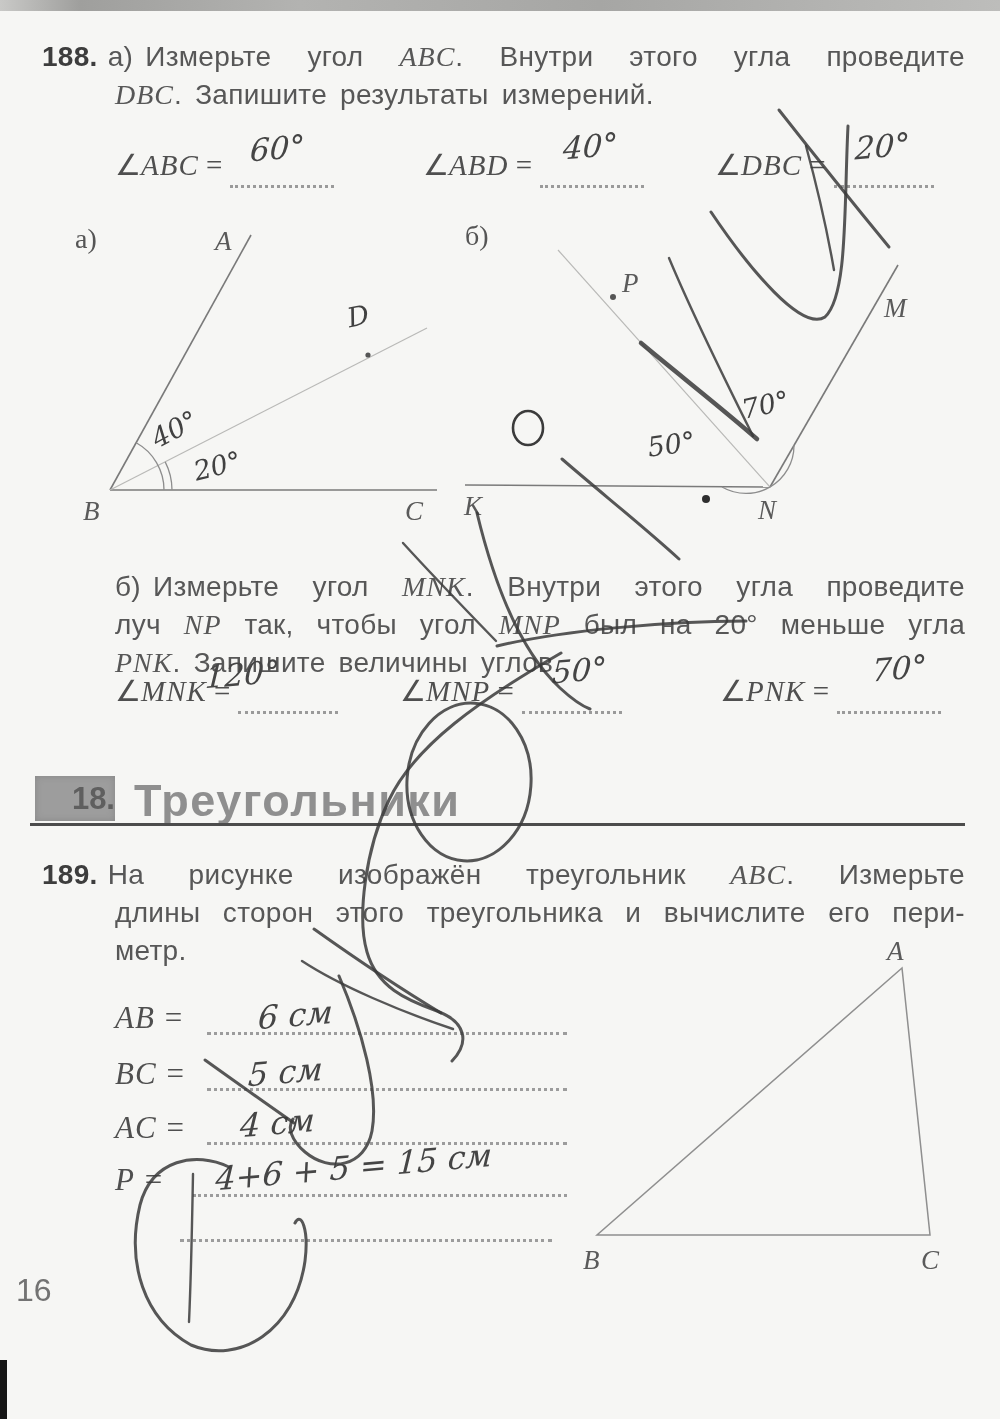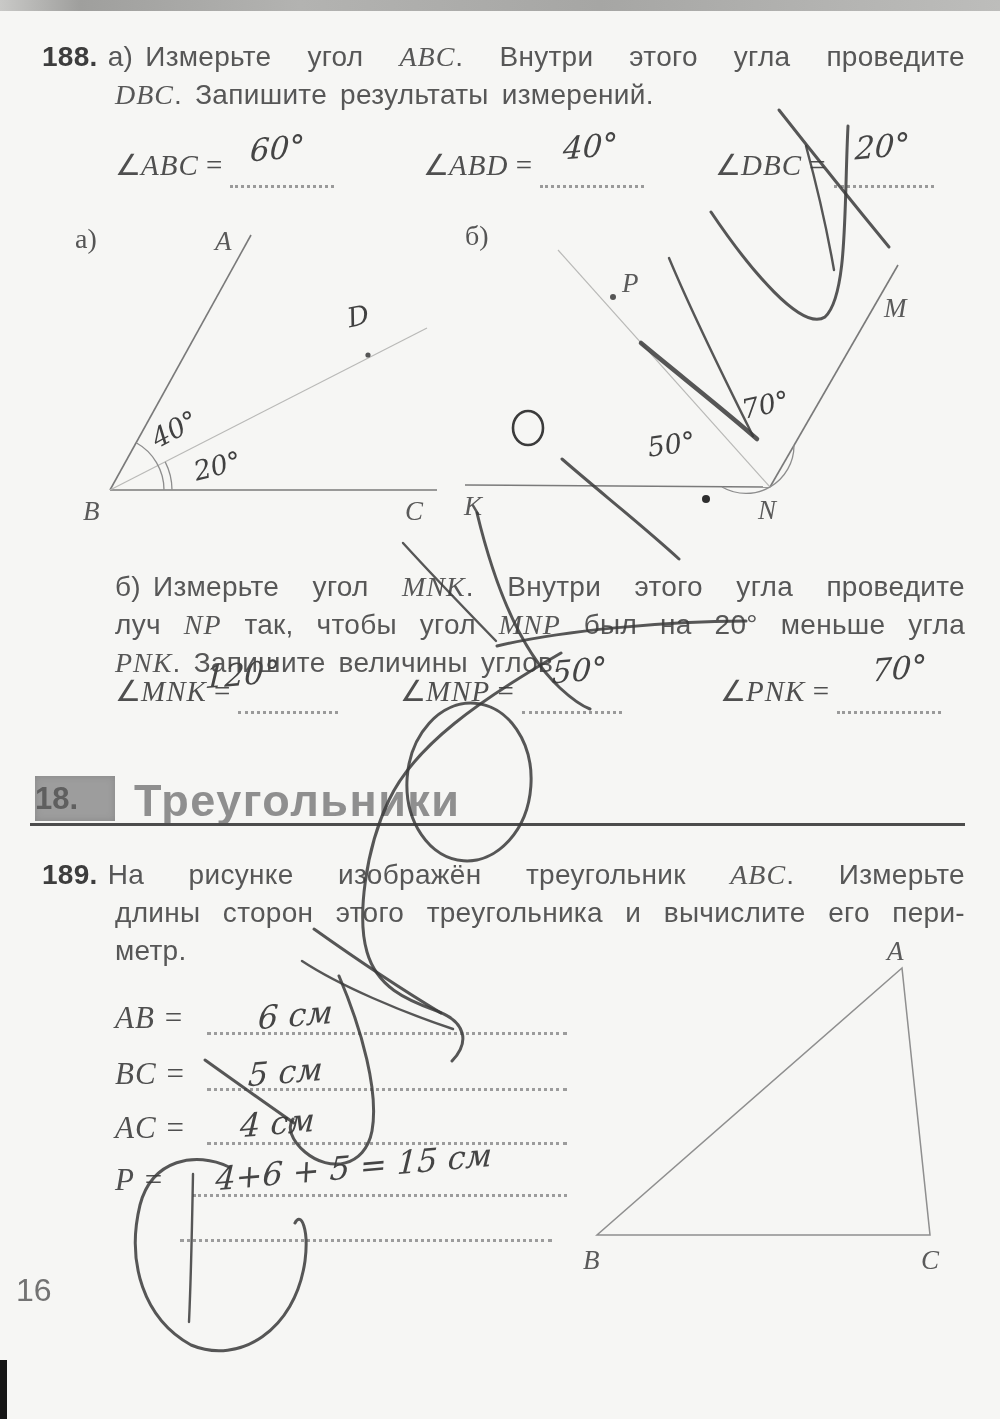--- a/index.html
+++ b/index.html
@@ -28,21 +28,21 @@
           border-bottom:3px dotted #9a9a9a;}
 
   
   .hw{position:absolute;font-family:"DejaVu Serif",serif;font-style:italic;color:#454545;
       transform:rotate(-5deg) skewX(-8deg);white-space:nowrap;}
   .hw-deg{font-size:31px;}
   .hw-cm{font-size:32px;}
 
   
   .sec-num-box{position:absolute;left:35px;top:776px;width:80px;height:45px;background:#9d9d9d;
-               color:#5f5f5f;font-weight:bold;font-size:31px;line-height:45px;text-align:left;
+               color:#5f5f5f;font-weight:bold;font-size:31px;line-height:45px;text-align:right;
                box-shadow:inset 0 0 7px #878787;}
   .sec-title{position:absolute;left:134px;top:778px;font-weight:bold;font-size:45px;line-height:45px;
              color:#8f8f8f;letter-spacing:1.5px;}
   .sec-rule{position:absolute;left:30px;top:823px;width:935px;height:3px;background:#4c4c4c;}
 
   
   .arow{position:absolute;left:115px;width:452px;height:52px;}
   .alabel{font-family:"Liberation Serif",serif;font-size:31px;color:#4f4f4f;line-height:52px;
           letter-spacing:2px;white-space:nowrap;}
   .aleader{position:absolute;left:92px;right:0;bottom:9px;height:0;border-bottom:3px dotted #9c9c9c;}

